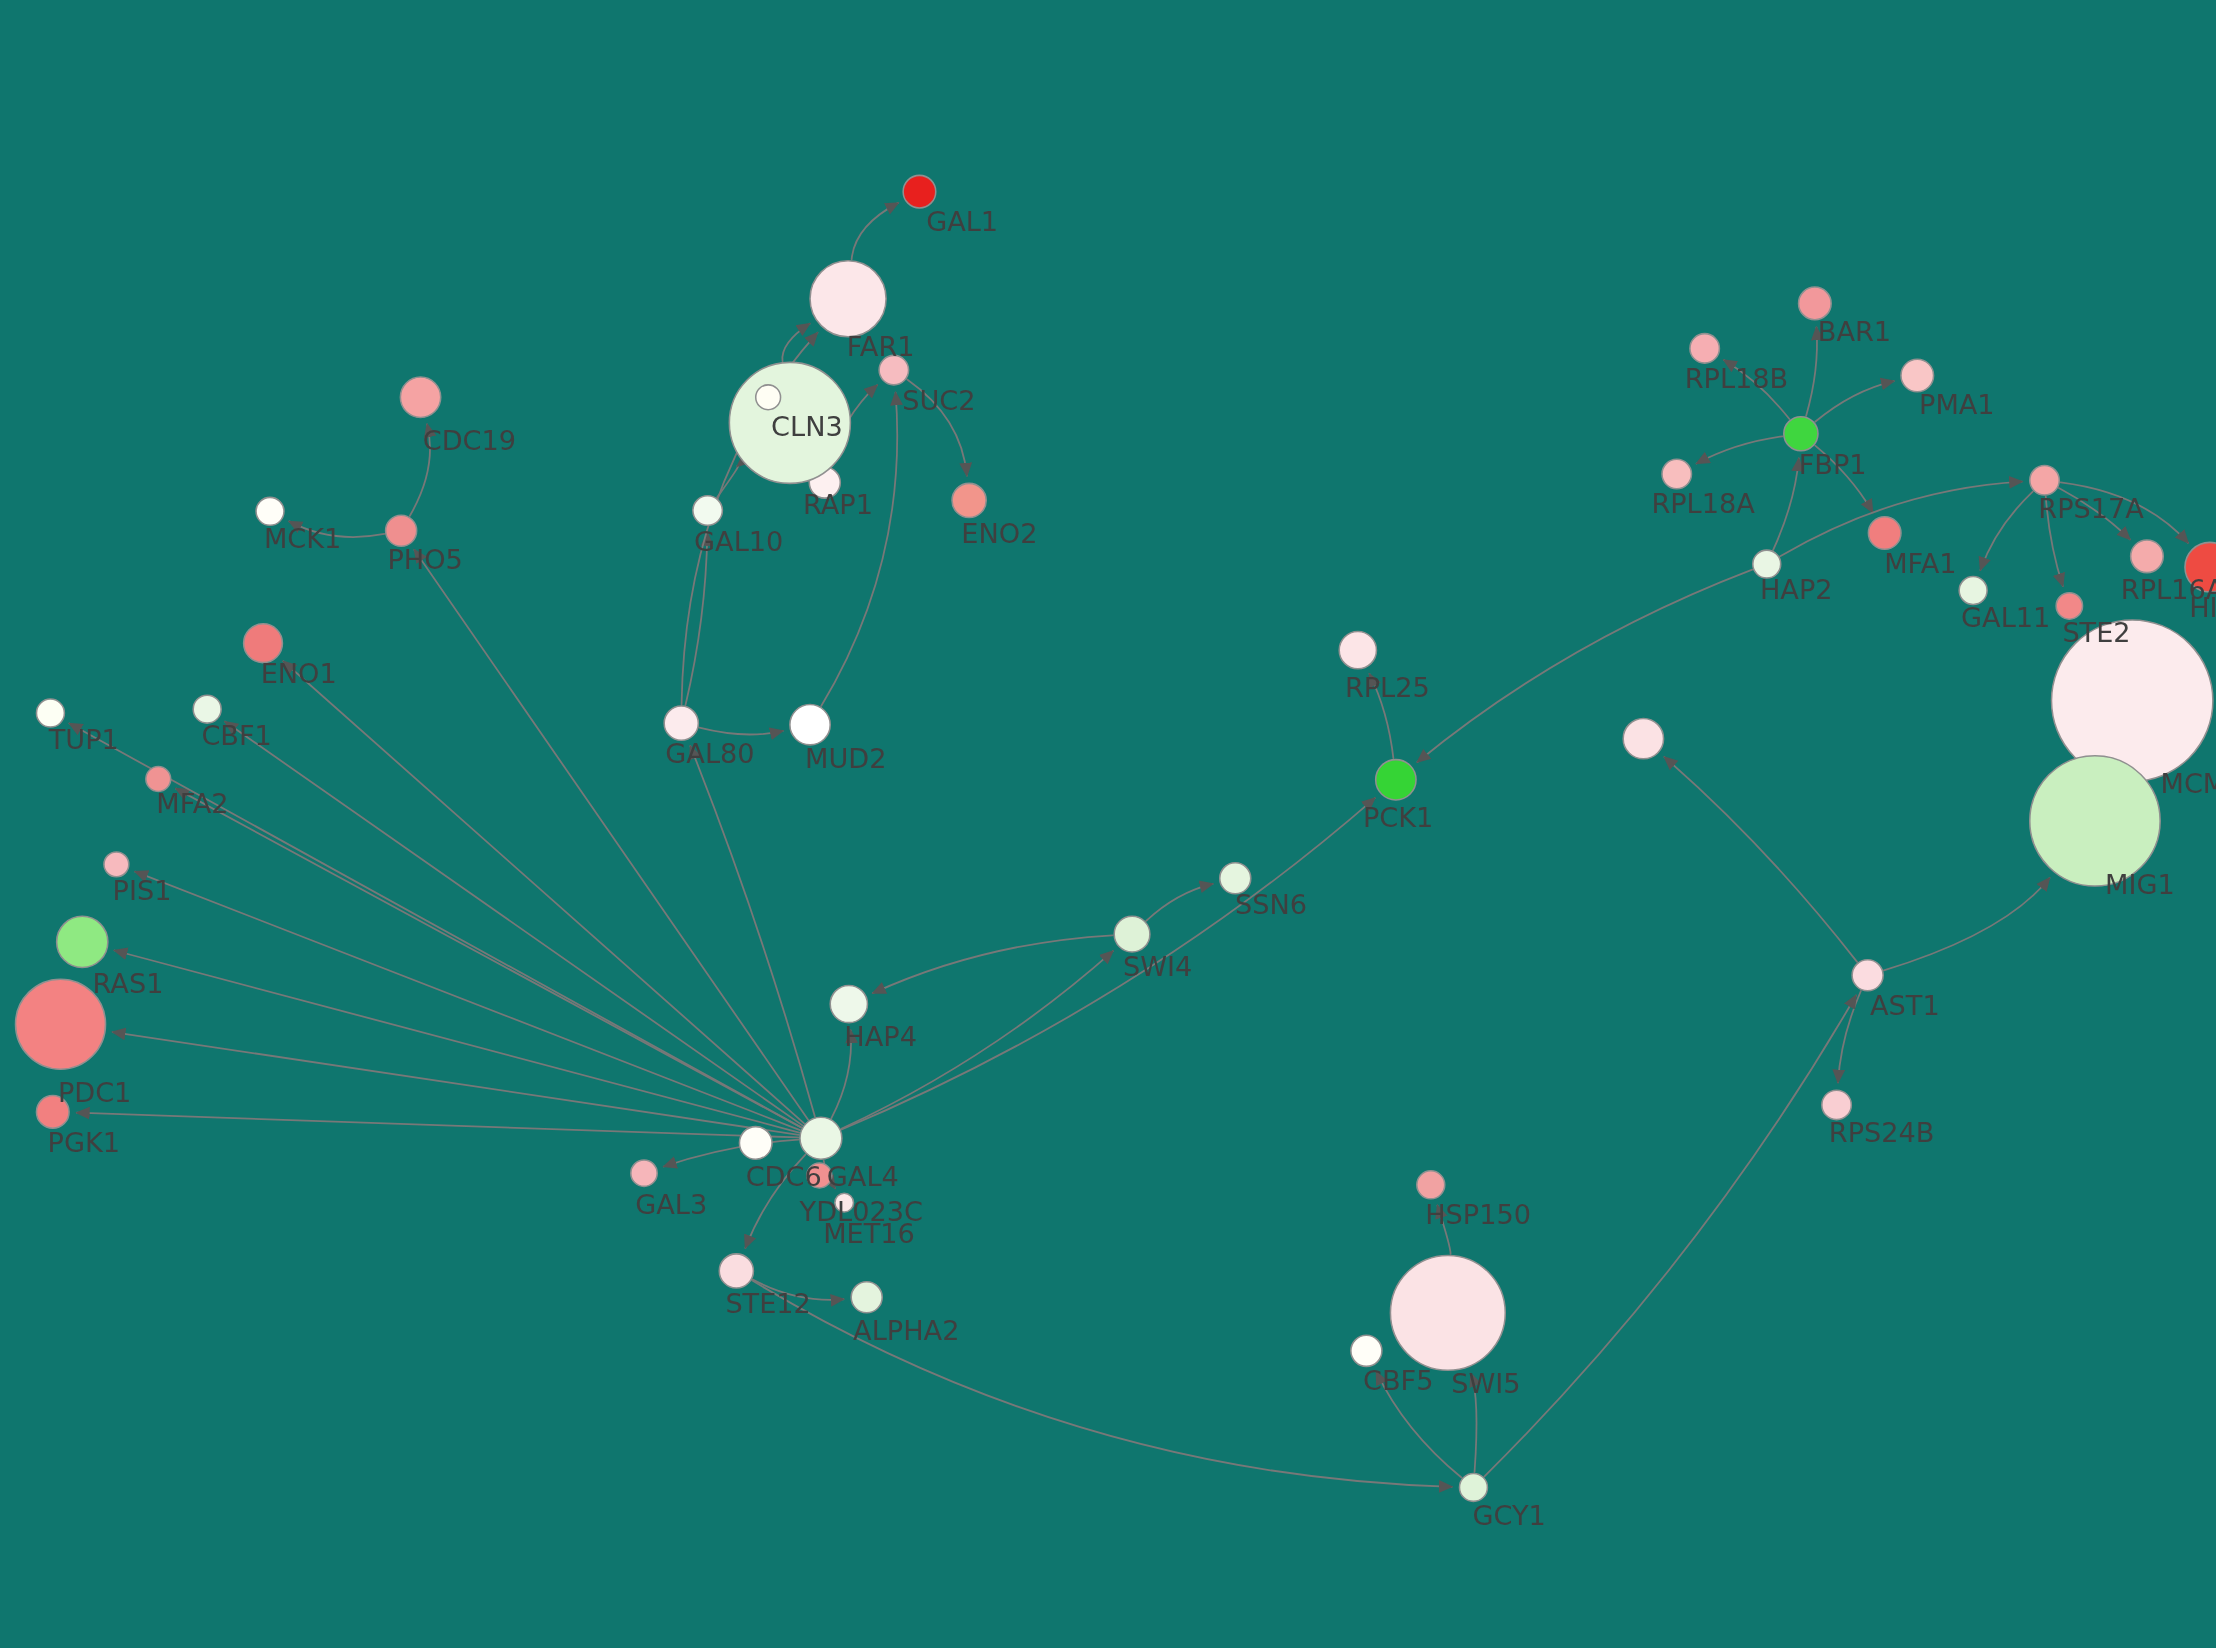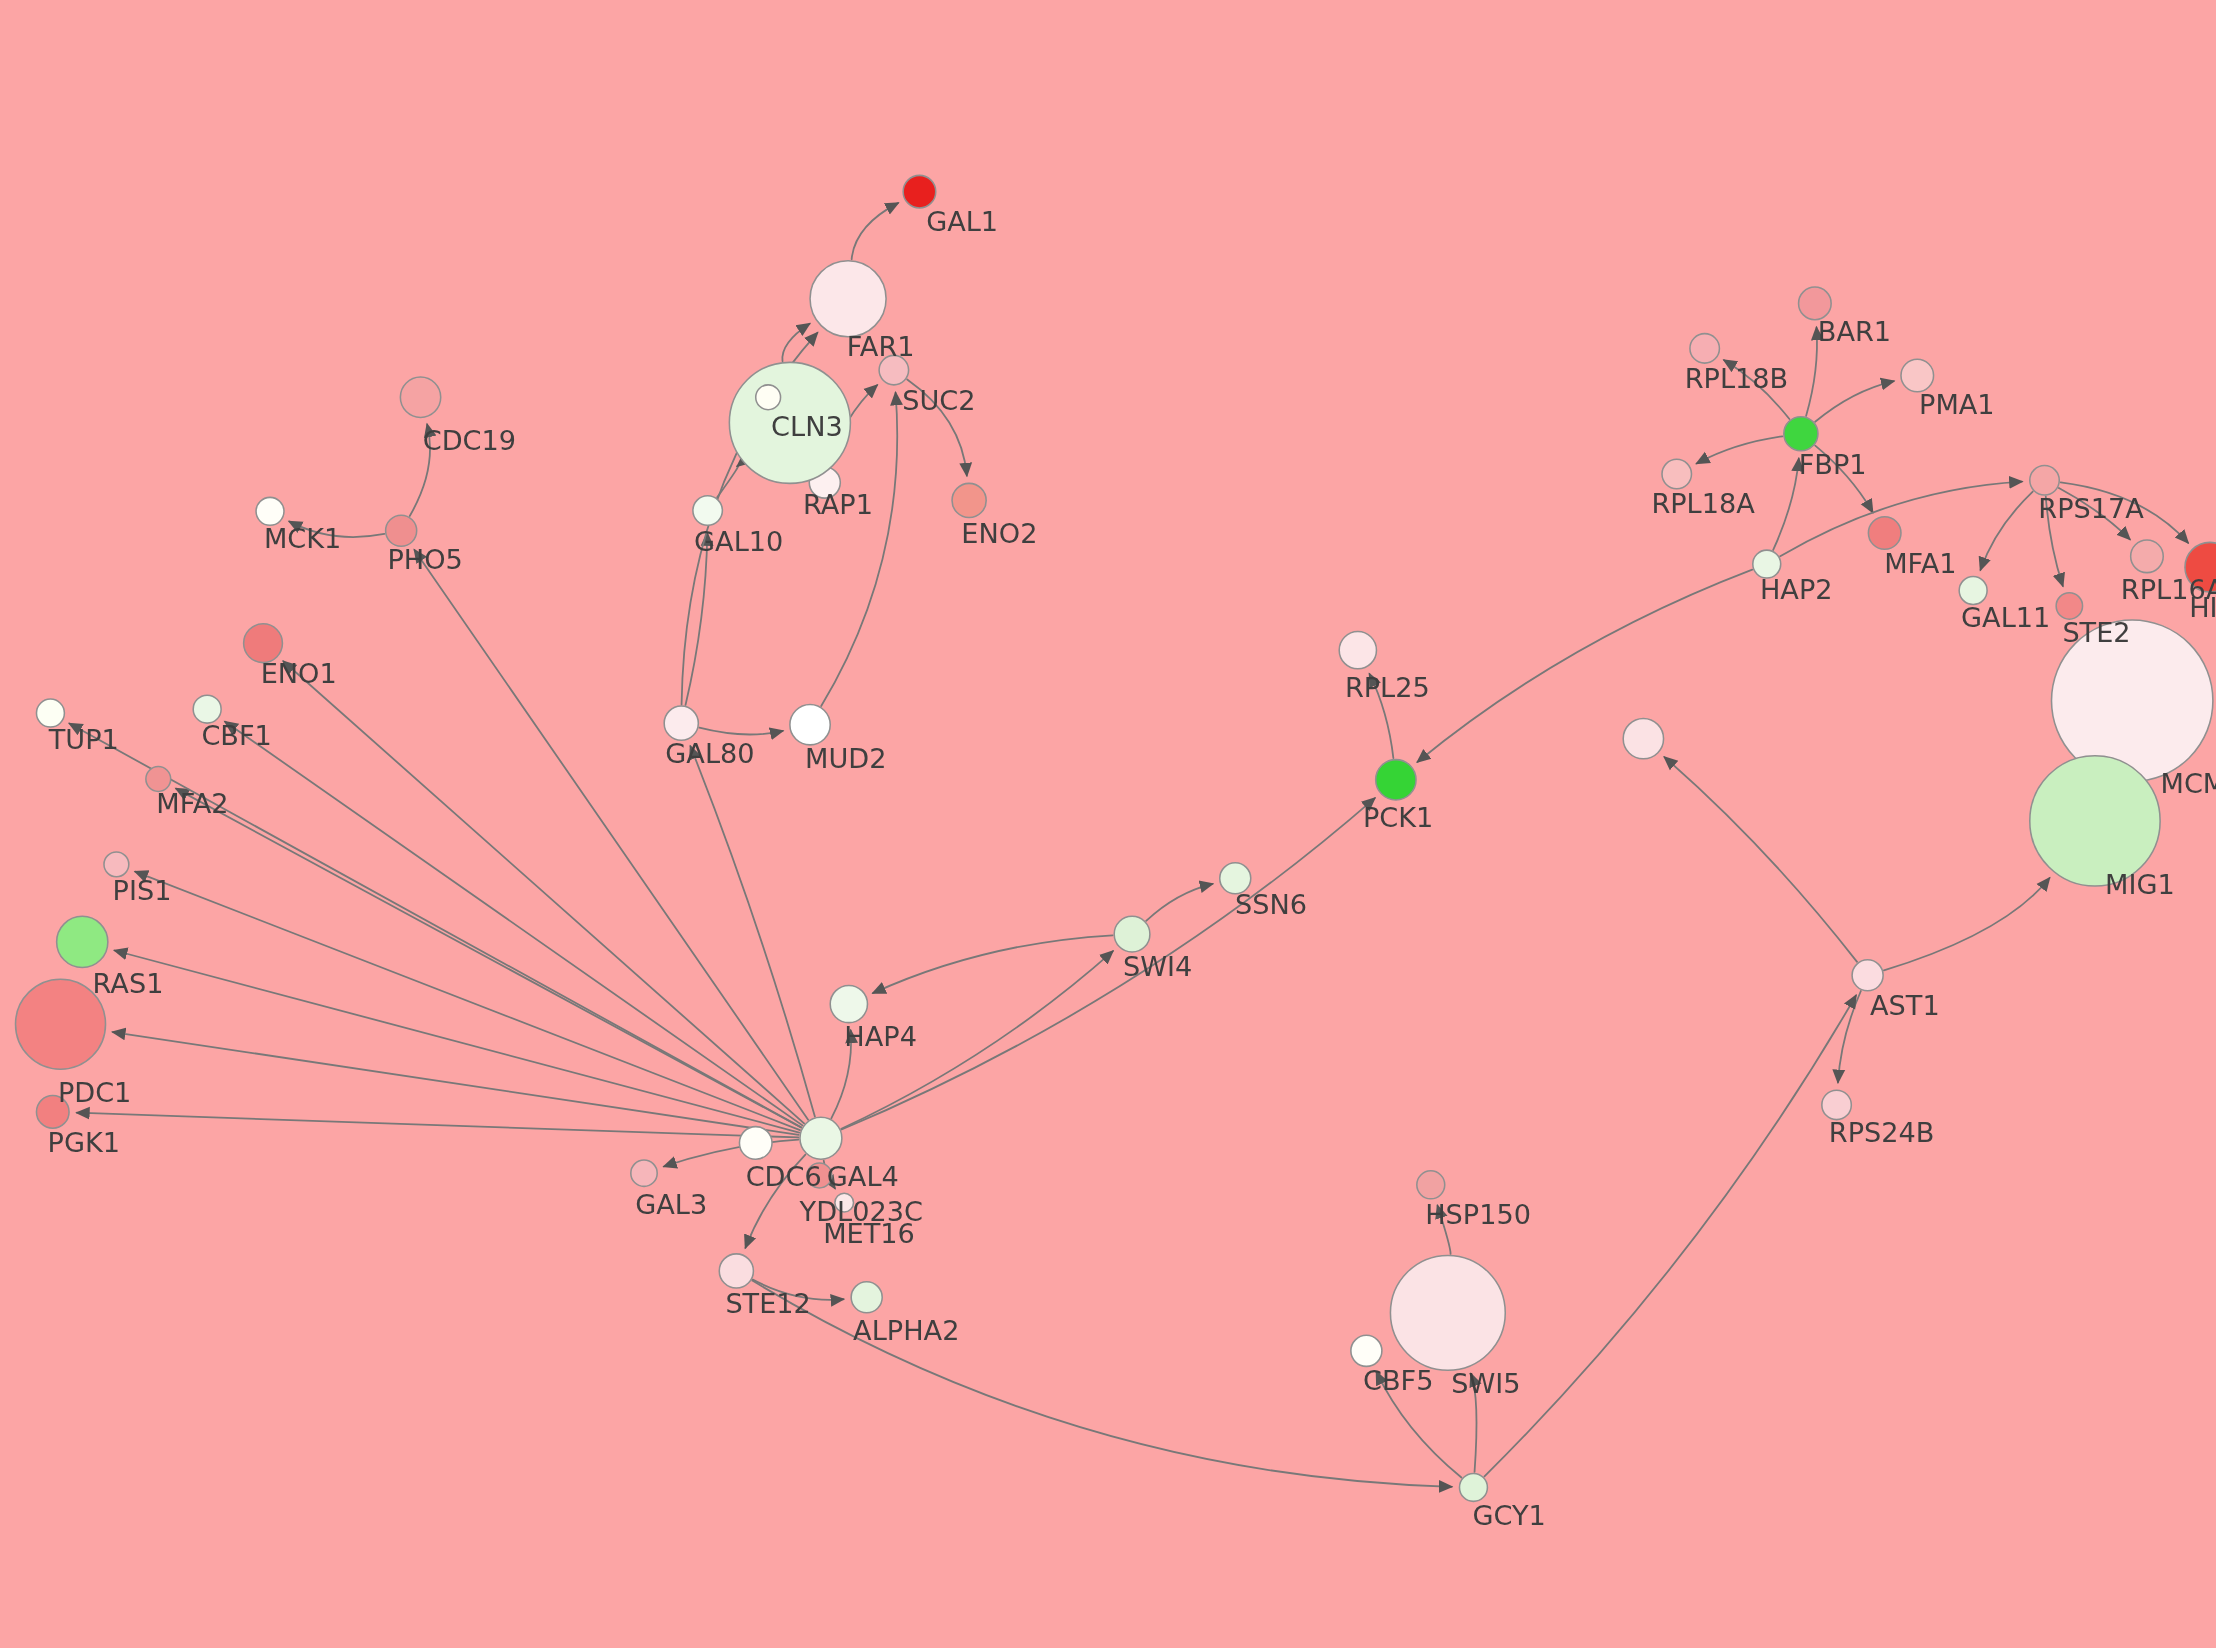--- a/index.html
+++ b/index.html
@@ -2,21 +2,21 @@
 <html style="font-size:12.4px"><head>
 <meta charset="utf-8">
 <style>
   html, body {
     margin: 0;
     padding: 0;
     background: #ffffff;
   }
   .canvas-wrap {
     width: 100%;
-    background: #fca5a5;
+    background: #0f766e;
   }
   svg {
     display: block;
     width: 100%;
     height: auto;
   }
   svg text {
     font-family: "DejaVu Sans", "Liberation Sans", sans-serif;
     font-size: 35px;
     fill: #3f3f3f;

